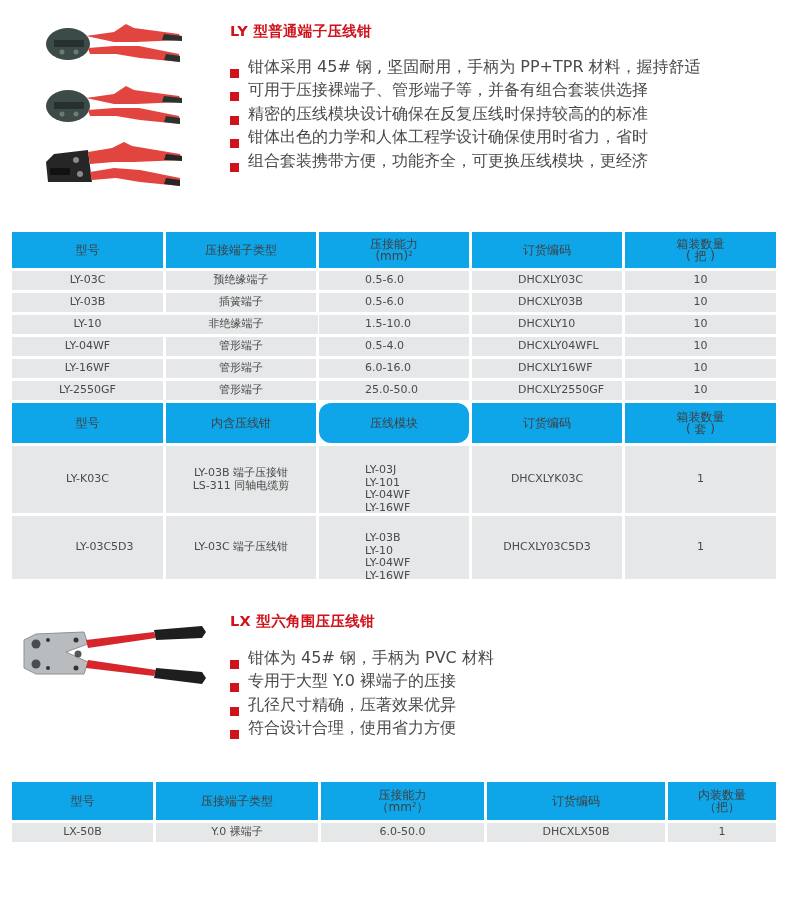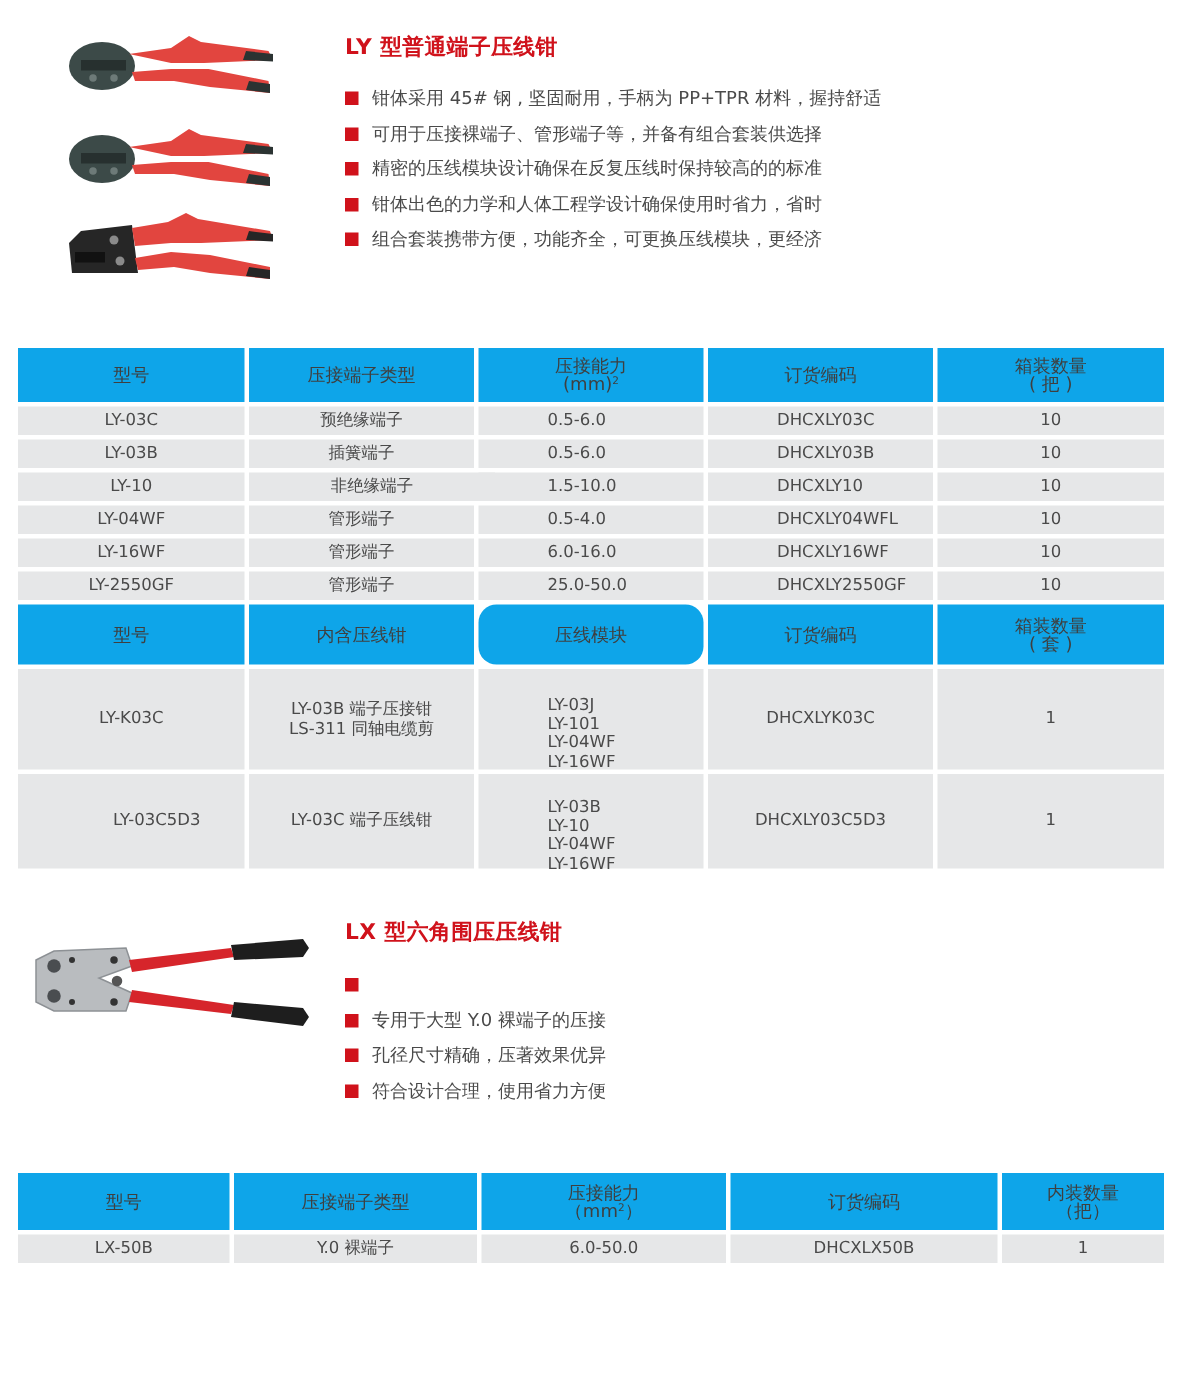--- a/index.html
+++ b/index.html
@@ -10,22 +10,22 @@
   }
   .abs { position: absolute; }
 
   
   .sec-title {
     position: absolute; color: #d0121b; font-weight: bold; font-size: 14.5px;
     letter-spacing: 0.3px; white-space: nowrap;
   }
   .bullets { position: absolute; margin: 0; padding: 0; list-style: none; }
   .bullets li {
-    display: flex; align-items: center; height: 23.5px;
-    font-size: 12px; color: #4a4a4a; white-space: nowrap;
+    display: flex; align-items: flex-end; height: 23.5px;
+    font-size: 16px; color: #4a4a4a; white-space: nowrap;
   }
   .bullets li .sq {
     width: 9px; height: 9px; background: #d0121b; margin-right: 9px; flex: none;
   }
 
   
   .tbl { position: absolute; left: 12px; }
   .row { position: absolute; left: 0; display: block; }
   .cell {
     position: absolute; top: 0; display: flex; align-items: center; justify-content: center;
@@ -141,21 +141,21 @@
   </div>
   <div class="row body" style="top:61px;height:19px;">
     <div class="cell" style="left:0;width:151px;height:19px;">LY-03B</div>
     <div class="cell" style="left:154px;width:150px;height:19px;">插簧端子</div>
     <div class="cell left" style="left:307px;width:150px;height:19px;">0.5-6.0</div>
     <div class="cell left" style="left:460px;width:150px;height:19px;">DHCXLY03B</div>
     <div class="cell" style="left:613px;width:151px;height:19px;">10</div>
   </div>
   <div class="row body" style="top:83px;height:19px;">
     <div class="cell" style="left:0;width:151px;height:19px;">LY-10</div>
-    <div class="cell" style="left:154px;width:164px;height:19px;">非绝缘端子</div>
+    <div class="cell" style="left:142px;width:164px;height:19px;">非绝缘端子</div>
     <div class="cell left" style="left:307px;width:150px;height:19px;">1.5-10.0</div>
     <div class="cell left" style="left:460px;width:150px;height:19px;">DHCXLY10</div>
     <div class="cell" style="left:613px;width:151px;height:19px;">10</div>
   </div>
   <div class="row body" style="top:105px;height:19px;">
     <div class="cell" style="left:0;width:151px;height:19px;">LY-04WF</div>
     <div class="cell" style="left:154px;width:150px;height:19px;">管形端子</div>
     <div class="cell left" style="left:307px;width:150px;height:19px;">0.5-4.0</div>
     <div class="cell left" style="left:460px;width:150px;height:19px;">DHCXLY04WFL</div>
     <div class="cell" style="left:613px;width:151px;height:19px;">10</div>
@@ -250,20 +250,21 @@
     <path d="M64 46 L132 54 L134 48 L66 38 Z" fill="#d6252b"></path>
     <path d="M132 8 L180 4 L184 10 L180 16 L134 18 Z" fill="#1e1e1e"></path>
     <path d="M132 56 L180 62 L184 56 L180 50 L134 46 Z" fill="#1e1e1e"></path>
   </svg>
 </div>
 
 <div class="sec-title" style="left:230px;top:612px;">LX 型六角围压压线钳</div>
 <ul class="bullets" style="left:230px;top:645px;">
   <li>
       <span class="sq"></span>
+      <span>钳体为 45# 钢，手柄为 PVC 材料</span>
     </li>
   <li>
       <span class="sq"></span>
       <span>专用于大型 Y.0 裸端子的压接</span>
     </li>
   <li>
       <span class="sq"></span>
       <span>孔径尺寸精确，压著效果优异</span>
     </li>
   <li>

